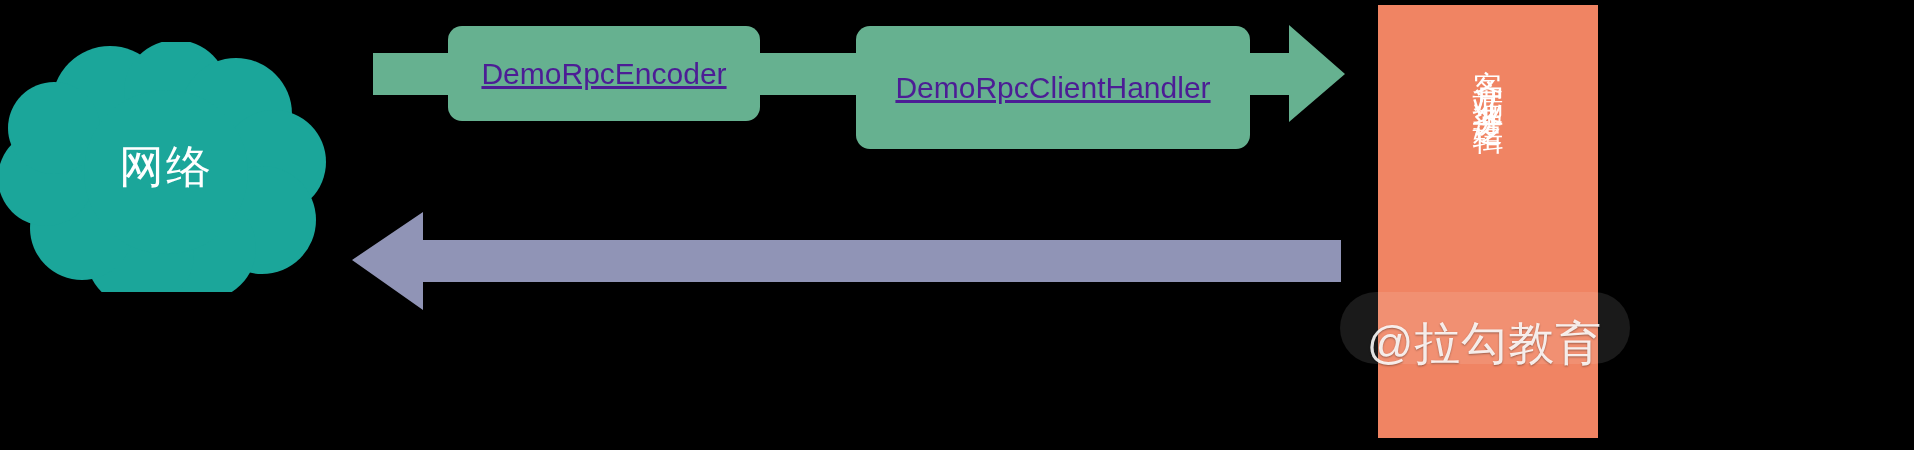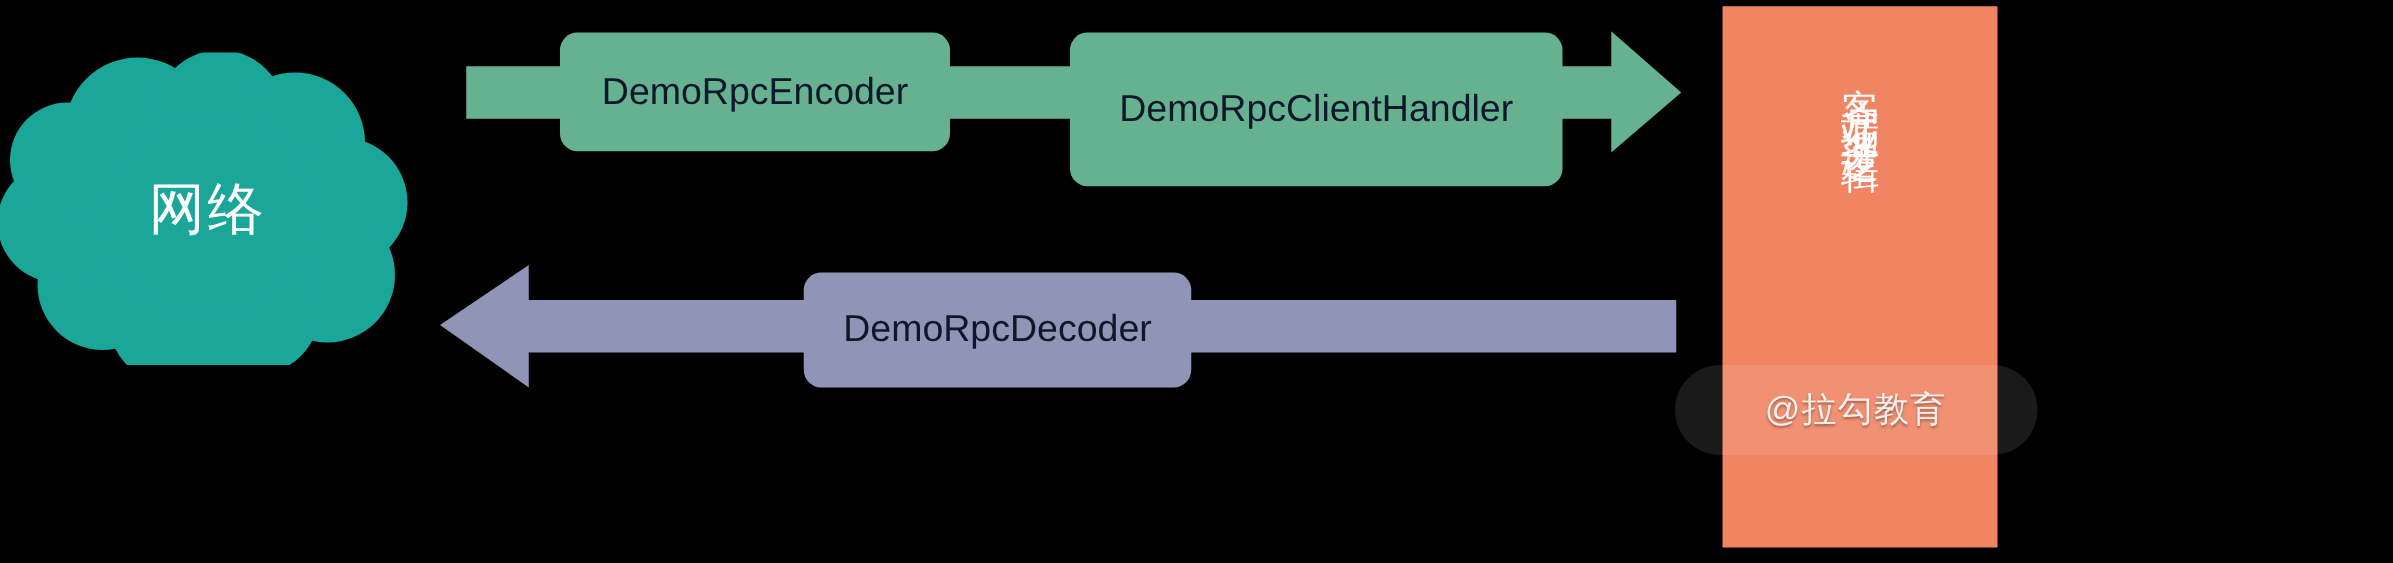--- a/index.html
+++ b/index.html
@@ -59,25 +59,26 @@
     width: 1914px;
   }
   .row-out .arrow-svg { height: 160px; }
   .row-in  .arrow-svg { height: 180px; }
 
   .node {
     position: absolute;
     display: flex;
     align-items: center;
     justify-content: center;
-    color: #0f172a;
+    color: #4c1d95;
     font-size: 30px;
     border-radius: 14px;
     white-space: nowrap;
     box-sizing: border-box;
+    text-decoration: underline;
   }
   .node-green { background: #66b190; }
   .node-purple { background: #9094b6; }
 
   #node-encoder { left: 448px; top: 26px; width: 312px; height: 95px; }
   #node-handler { left: 856px; top: 26px; width: 394px; height: 123px; }
   #node-decoder { left: 643px; top: 18px; width: 310px; height: 92px; }
 
   
   #client-panel {
@@ -113,28 +114,28 @@
     left: 1340px;
     top: 292px;
     width: 290px;
     height: 72px;
     border-radius: 36px;
     background: rgba(255,255,255,0.10);
   }
   #watermark-text {
     position: absolute;
     left: 1352px;
-    top: 298px;
+    top: 314px;
     width: 265px;
     height: 60px;
     display: flex;
     align-items: center;
     justify-content: center;
     color: rgba(255,255,255,0.88);
-    font-size: 28px;
+    font-size: 46px;
     letter-spacing: 1px;
     text-shadow: 0 1px 2px rgba(0,0,0,0.35);
   }
 </style>
 </head>
 <body>
 
 <div id="stage">
 
   <div class="cloud-wrap">
@@ -168,23 +169,20 @@
     <div class="node node-green" id="node-handler">
       <span>DemoRpcClientHandler</span>
     </div>
   </div>
 
   <div class="row row-in">
     <svg class="arrow-svg" viewBox="0 0 1914 180" xmlns="http://www.w3.org/2000/svg">
       <path d="M 1341 40 L 423 40 L 423 12 L 352 60 L 423 110 L 423 82 L 1341 82 Z" fill="#9094b6"></path>
     </svg>
 
-    <div class="node node-purple" id="node-decoder">
-      <span>DemoRpcDecoder</span>
-    </div>
   </div>
 
   <div id="client-panel">
     <div id="client-panel-label-box">
       <span class="vtext">客户端业务逻辑</span>
     </div>
   </div>
 
   <div id="watermark"></div>
   <div id="watermark-text">@拉勾教育</div>

